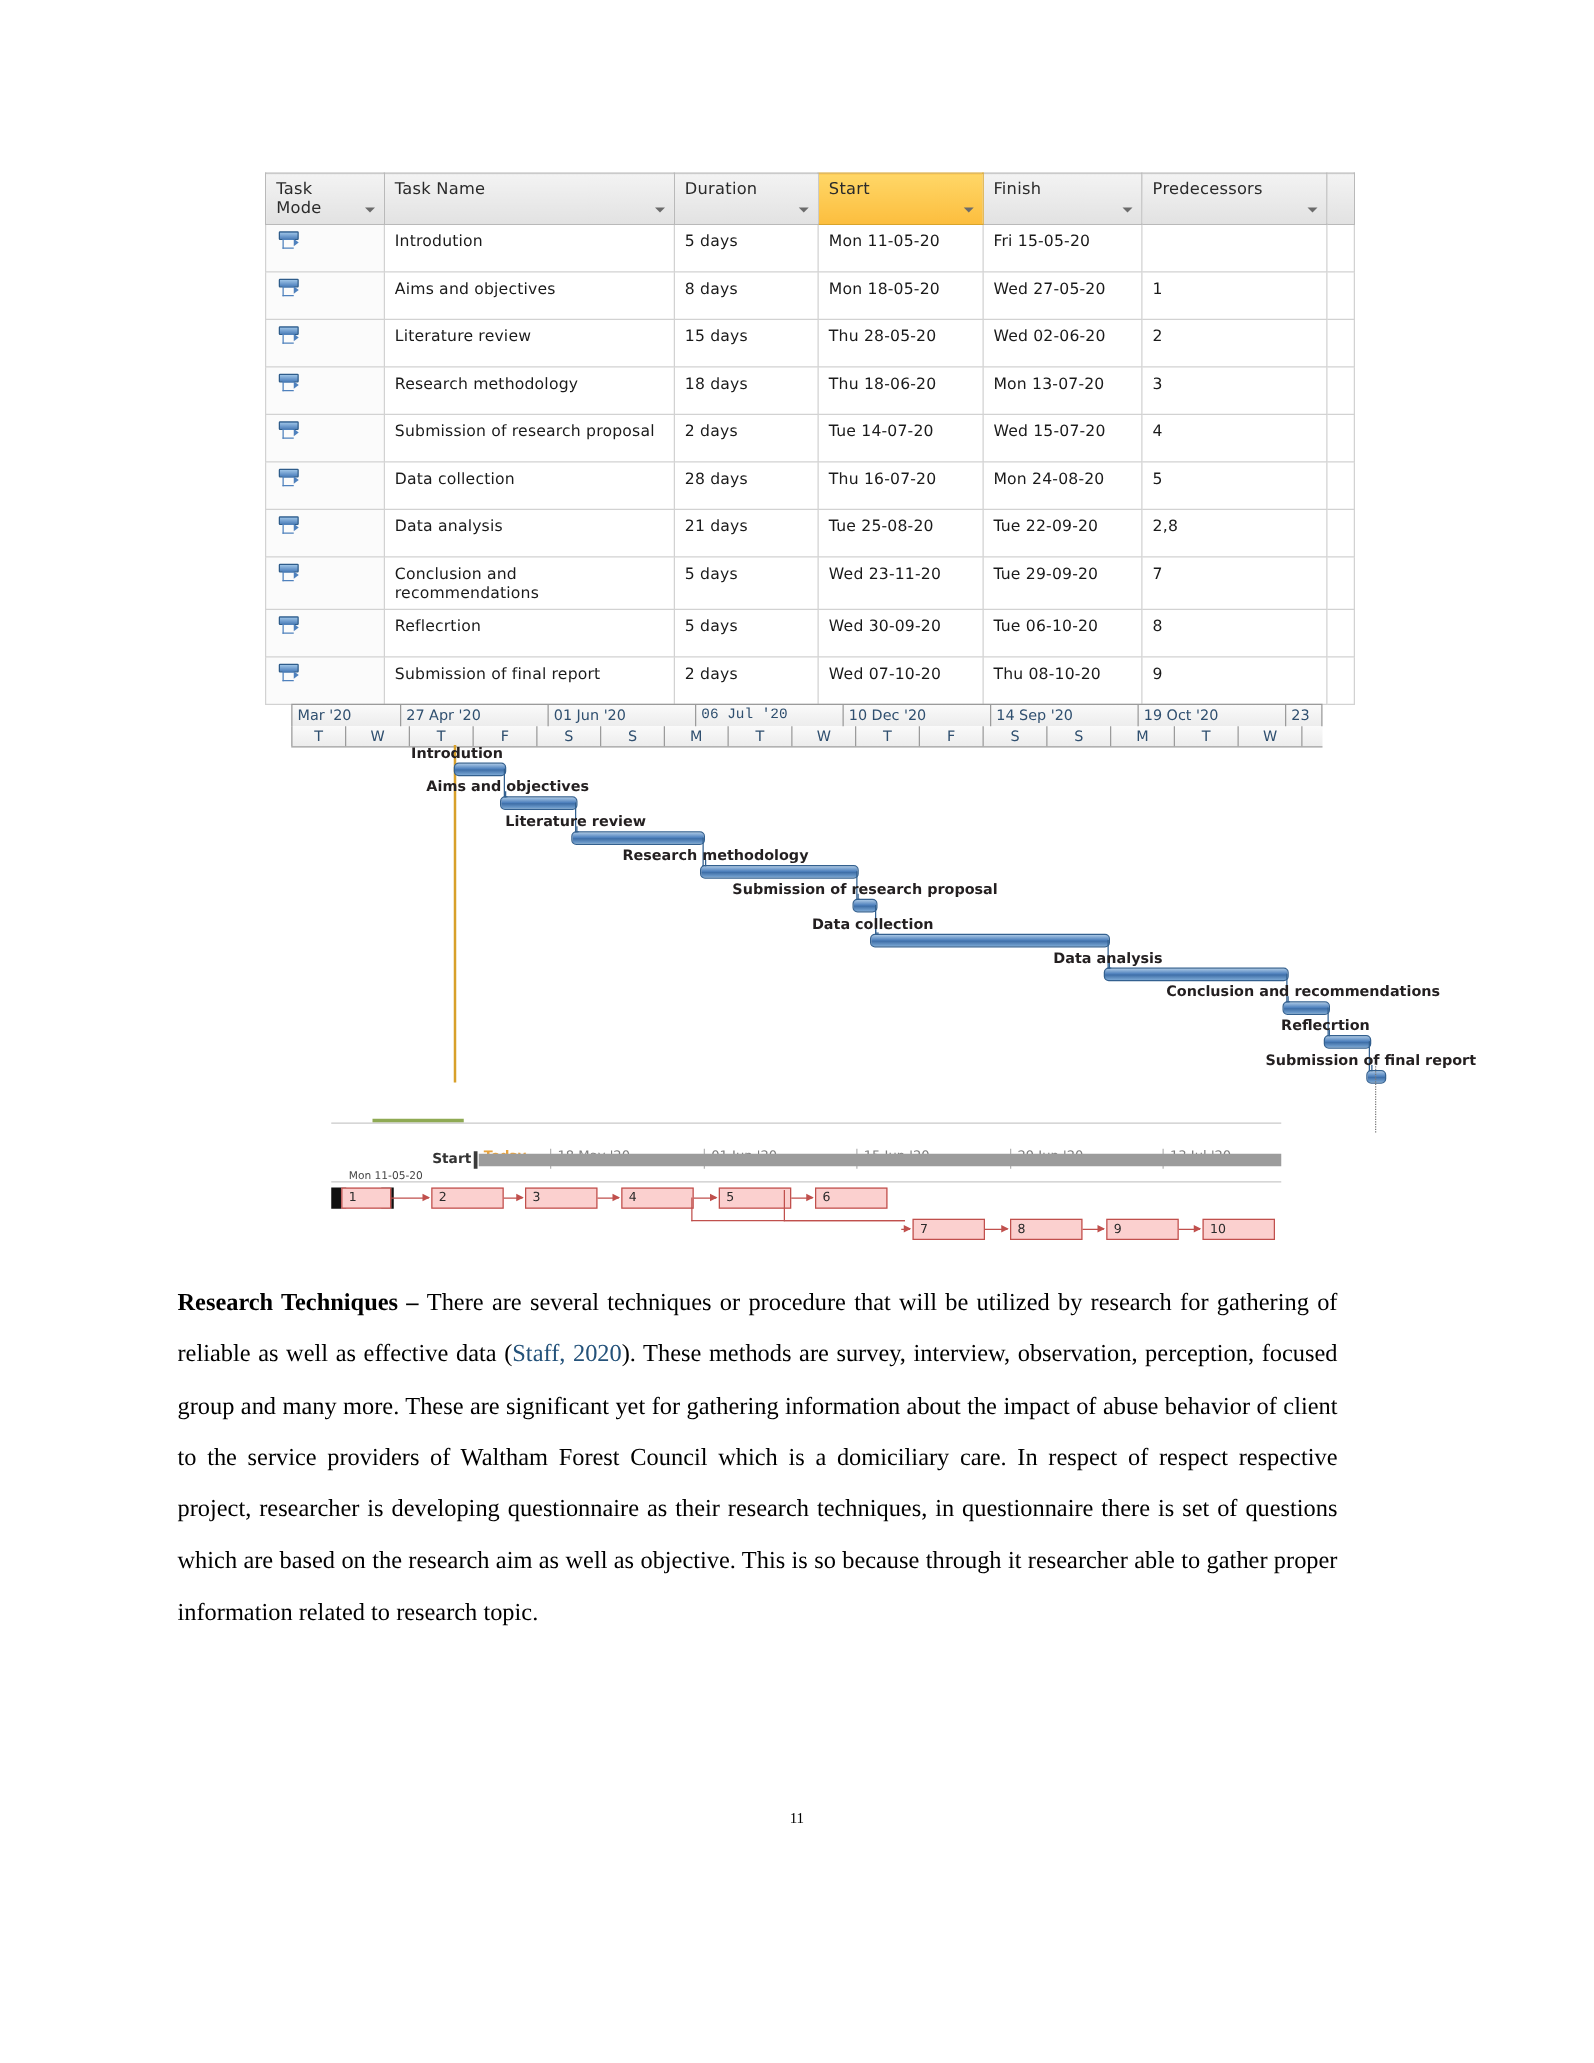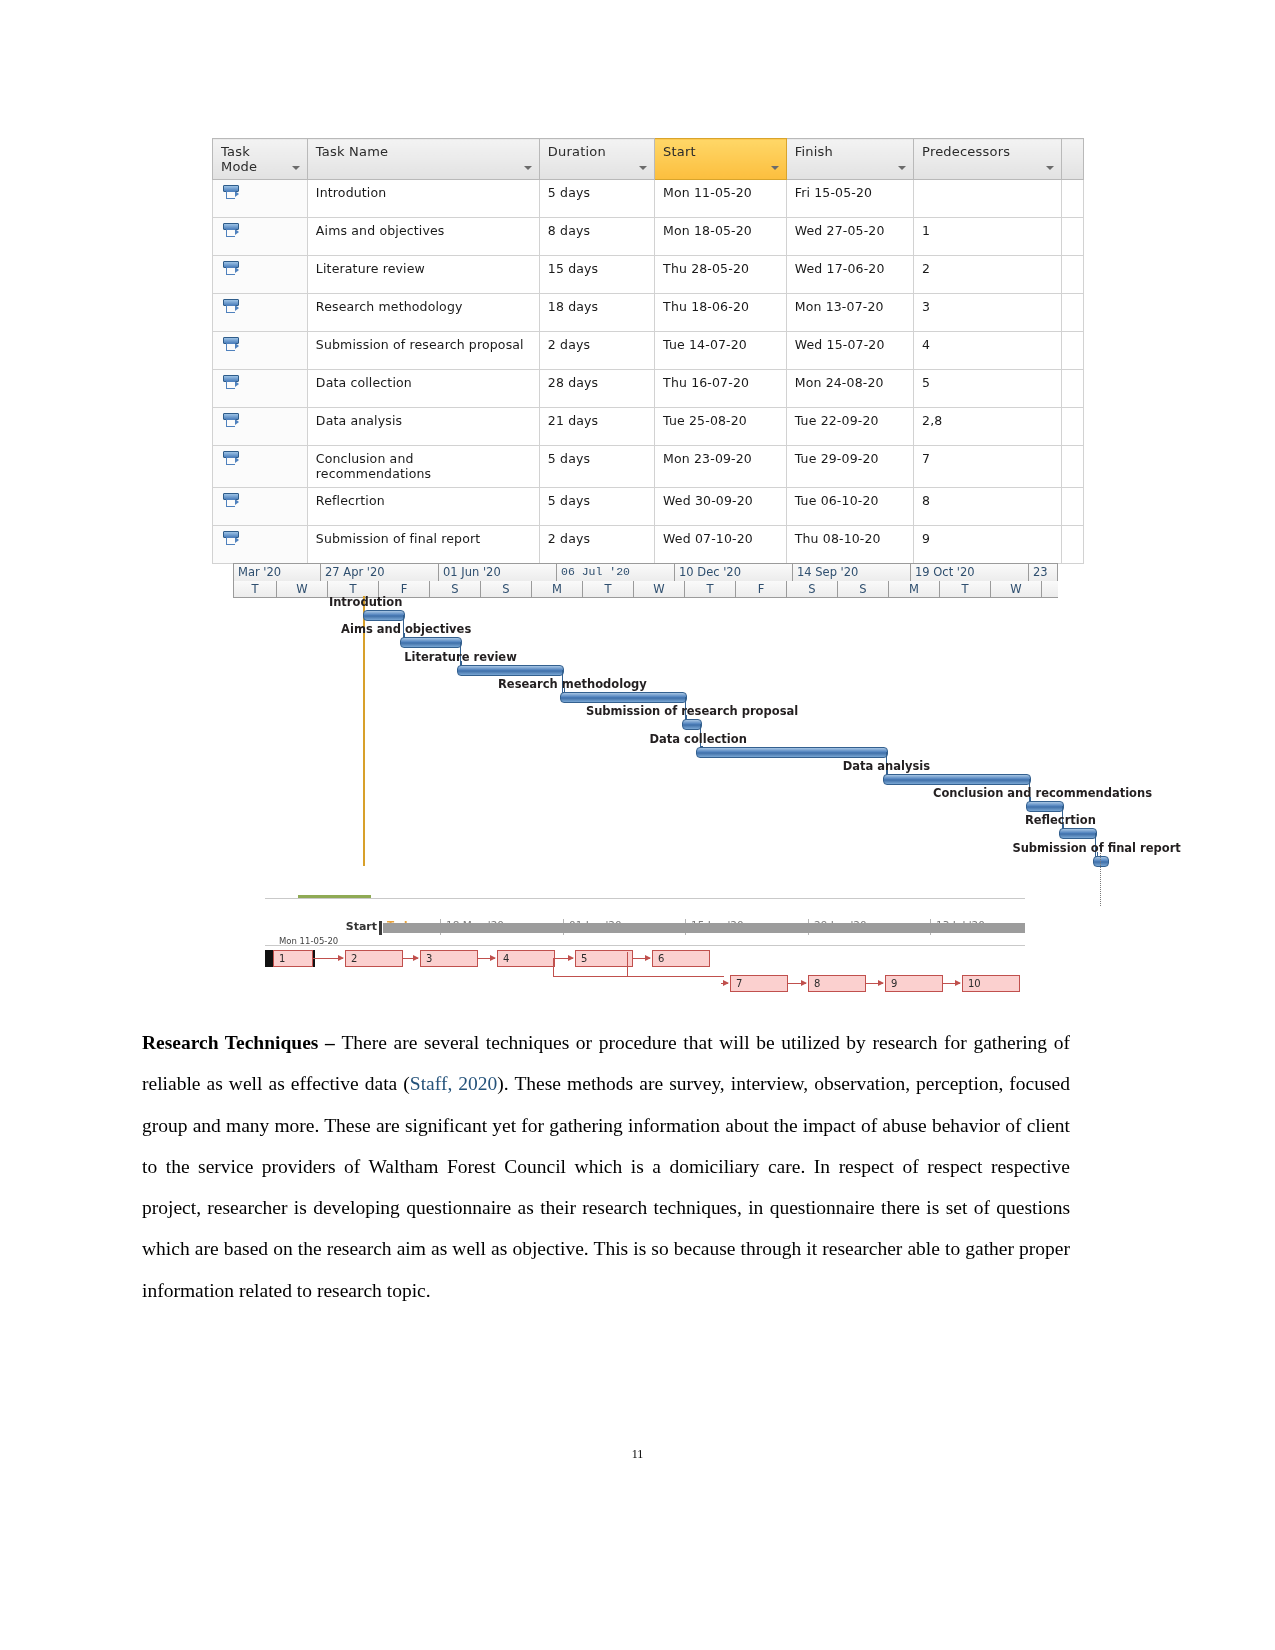--- a/index.html
+++ b/index.html
@@ -211,21 +211,21 @@
           <td>Mon 18-05-20</td>
           <td>Wed 27-05-20</td>
           <td>1</td>
           <td></td>
         </tr>
         <tr>
           <td><span class="mode-icon"><i></i><b></b></span></td>
           <td>Literature review</td>
           <td>15 days</td>
           <td>Thu 28-05-20</td>
-          <td>Wed 17-06-20</td>
+          <td>Wed 02-06-20</td>
           <td>2</td>
           <td></td>
         </tr>
         <tr>
           <td><span class="mode-icon"><i></i><b></b></span></td>
           <td>Research methodology</td>
           <td>18 days</td>
           <td>Thu 18-06-20</td>
           <td>Mon 13-07-20</td>
           <td>3</td>
@@ -255,21 +255,21 @@
           <td>21 days</td>
           <td>Tue 25-08-20</td>
           <td>Tue 22-09-20</td>
           <td>2,8</td>
           <td></td>
         </tr>
         <tr>
           <td><span class="mode-icon"><i></i><b></b></span></td>
           <td>Conclusion and recommendations</td>
           <td>5 days</td>
-          <td>Mon 23-09-20</td>
+          <td>Wed 23-11-20</td>
           <td>Tue 29-09-20</td>
           <td>7</td>
           <td></td>
         </tr>
         <tr>
           <td><span class="mode-icon"><i></i><b></b></span></td>
           <td>Reflecrtion</td>
           <td>5 days</td>
           <td>Wed 30-09-20</td>
           <td>Tue 06-10-20</td>

